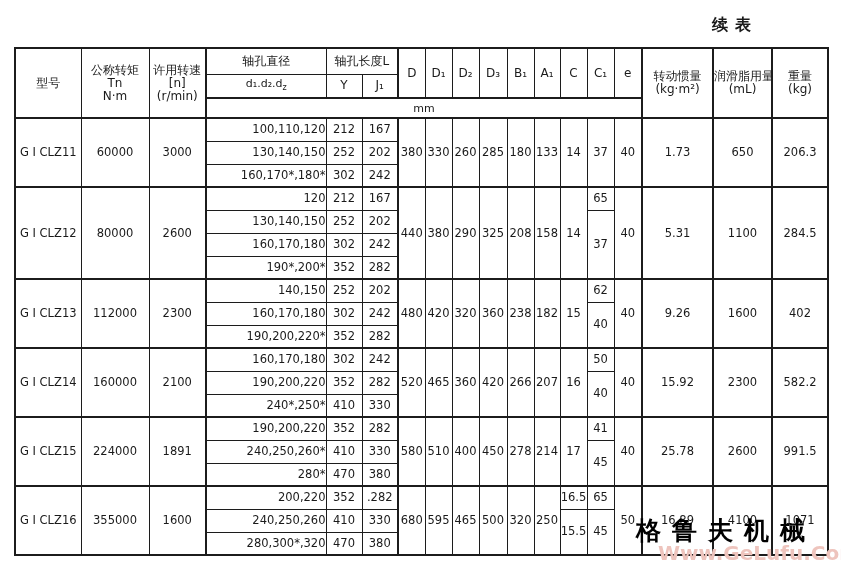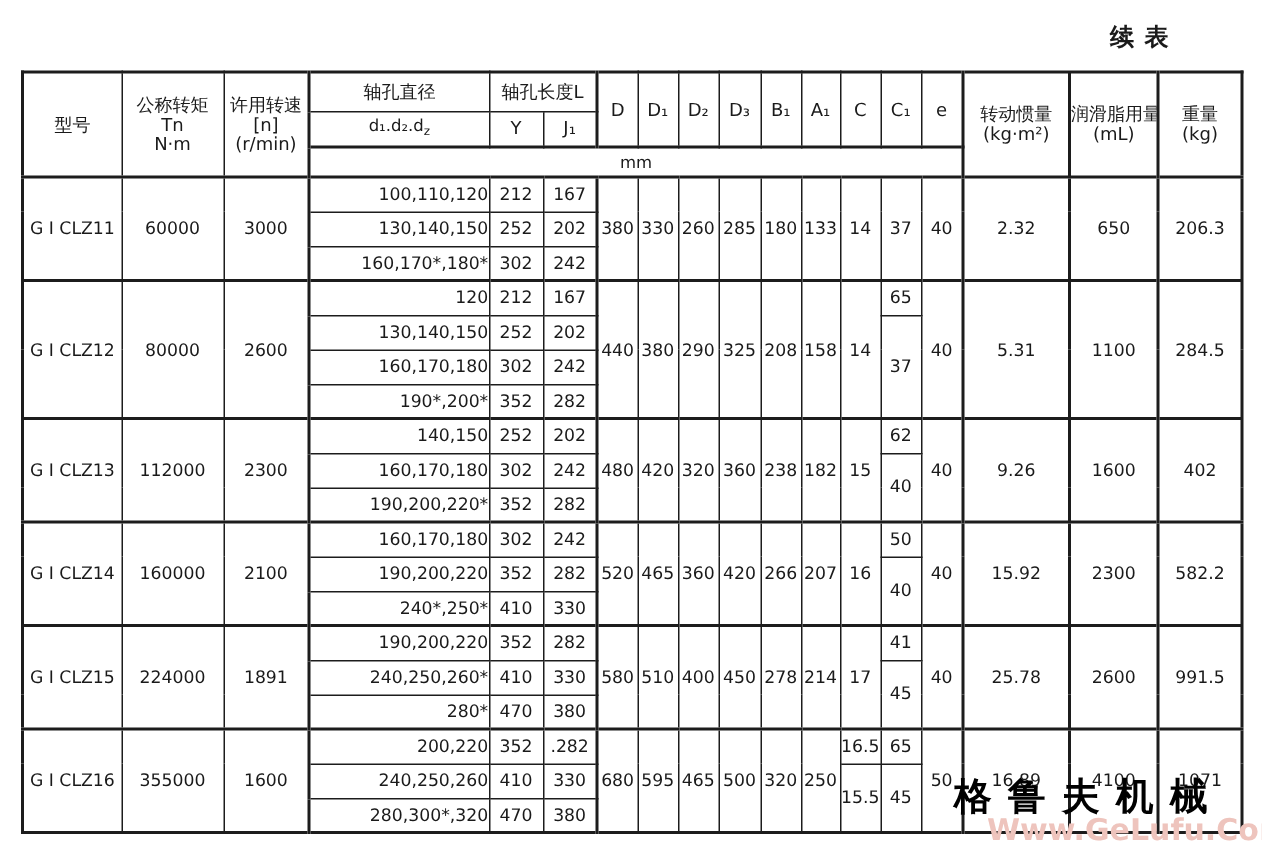--- a/index.html
+++ b/index.html
@@ -2,21 +2,21 @@
 <html><head>
 <meta charset="utf-8">
 <style>
   html,body { margin:0; padding:0; }
   body {
     width:841px; height:572px; background:#ffffff; position:relative;
     font-family:"DejaVu Sans","Liberation Sans",sans-serif; color:#1a1a1a;
     overflow:hidden;
   }
   .page-title {
-    position:absolute; top:15px; left:740px; font-size:16px; font-weight:bold;
+    position:absolute; top:15px; left:712px; font-size:16px; font-weight:bold;
     letter-spacing:7px; white-space:nowrap;
   }
   table.spec {
     position:absolute; left:14px; top:47px; width:813px;
     border-collapse:collapse; table-layout:fixed;
     border:2px solid #1c1c1c;
   }
   th, td {
     border:1px solid #1c1c1c; padding:0; text-align:center; vertical-align:middle;
     font-weight:normal; font-size:11.5px; line-height:13px; overflow:hidden;
@@ -124,21 +124,21 @@
         <td class="gt">167</td>
         <td class="bl2 gt" rowspan="3">380</td>
         <td class="gt" rowspan="3">330</td>
         <td class="gt" rowspan="3">260</td>
         <td class="gt" rowspan="3">285</td>
         <td class="gt" rowspan="3">180</td>
         <td class="gt" rowspan="3">133</td>
         <td class="gt" rowspan="3">14</td>
         <td class="gt" rowspan="3">37</td>
         <td class="gt" rowspan="3">40</td>
-        <td class="bl2 gt" rowspan="3">2.32</td>
+        <td class="bl2 gt" rowspan="3">1.73</td>
         <td class="bl2 gt" rowspan="3">650</td>
         <td class="bl2 gt" rowspan="3">206.3</td>
       </tr>
       <tr>
         <td class="left bl2">130,140,150</td>
         <td>252</td>
         <td>202</td>
       </tr>
       <tr>
         <td class="left bl2">160,170*,180*</td>

